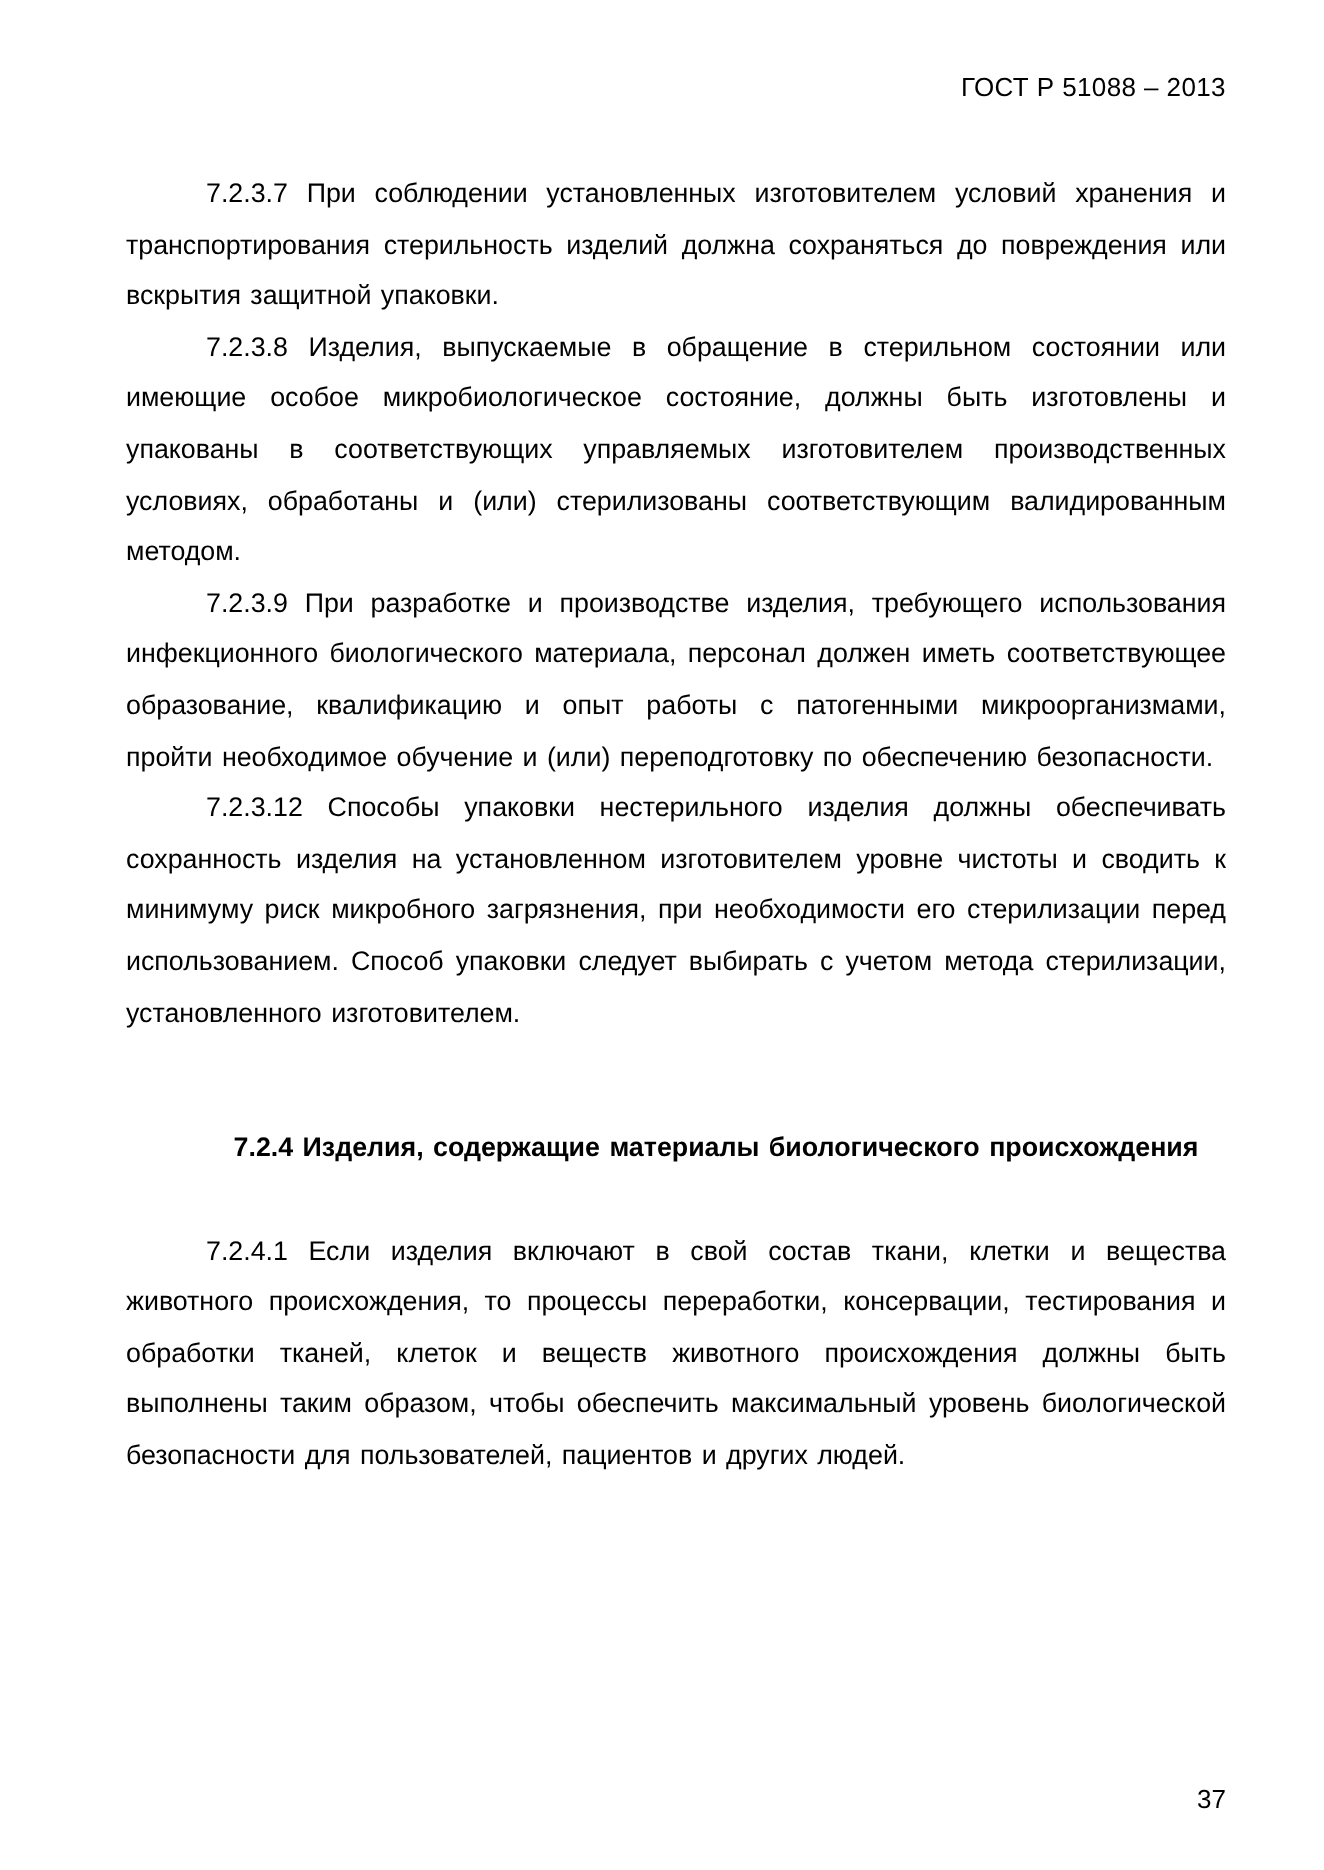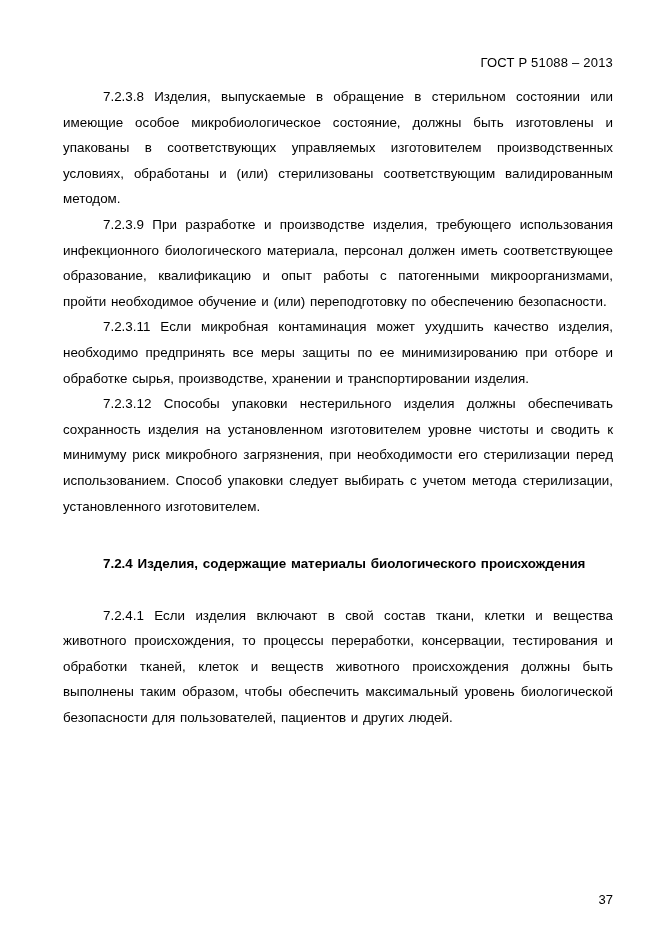--- a/index.html
+++ b/index.html
@@ -14,63 +14,63 @@
     font-family: "Liberation Sans", sans-serif;
     position: relative;
     overflow: hidden;
   }
   .page {
     position: absolute;
     inset: 0;
   }
   .doc-header {
     position: absolute;
-    top: 55px;
+    top: 36px;
     right: 49px;
     font-size: 13px;
     letter-spacing: 0.2px;
   }
   .content {
     position: absolute;
     top: 84px;
     left: 63px;
     right: 49px;
   }
   p.para {
     margin: 0;
     font-size: 13.4px;
     line-height: 25.6px;
     text-align: justify;
     text-indent: 40px;
     word-spacing: 1px;
   }
   p.heading {
     font-weight: bold;
-    text-align: left;
-    margin-top: 32px;
+    text-align: center;
+    margin-top: 42px;
     margin-bottom: 26px;
   }
   .page-number {
     position: absolute;
     bottom: 28px;
     right: 49px;
     font-size: 13px;
   }
 </style>
 </head>
 <body>
 
 <div class="page">
 
   <div class="doc-header">ГОСТ Р 51088 – 2013</div>
 
   <div class="content">
+    <p class="para">7.2.3.7 При соблюдении установленных изготовителем условий хранения и транспортирования стерильность изделий должна сохраняться до повреждения или вскрытия защитной упаковки.</p>
     <p class="para">7.2.3.8 Изделия, выпускаемые в обращение в стерильном состоянии или имеющие особое микробиологическое состояние, должны быть изготовлены и упакованы в соответствующих управляемых изготовителем производственных условиях, обработаны и (или) стерилизованы соответствующим валидированным методом.</p>
     <p class="para">7.2.3.9 При разработке и производстве изделия, требующего использования инфекционного биологического материала, персонал должен иметь соответствующее образование, квалификацию и опыт работы с патогенными микроорганизмами, пройти необходимое обучение и (или) переподготовку по обеспечению безопасности.</p>
-    <p class="para">7.2.3.11 Если микробная контаминация может ухудшить качество изделия, необходимо предпринять все меры защиты по ее минимизированию при отборе и обработке сырья, производстве, хранении и транспортировании изделия.</p>
     <p class="para">7.2.3.12 Способы упаковки нестерильного изделия должны обеспечивать сохранность изделия на установленном изготовителем уровне чистоты и сводить к минимуму риск микробного загрязнения, при необходимости его стерилизации перед использованием. Способ упаковки следует выбирать с учетом метода стерилизации, установленного изготовителем.</p>
     <p class="para heading">7.2.4  Изделия, содержащие материалы биологического происхождения</p>
     <p class="para">7.2.4.1 Если изделия включают в свой состав ткани, клетки и вещества животного происхождения, то процессы переработки, консервации, тестирования и обработки тканей, клеток и веществ животного происхождения должны быть выполнены таким образом, чтобы обеспечить максимальный уровень биологической безопасности для пользователей, пациентов и других людей.</p>
   </div>
 
   <div class="page-number">37</div>
 
 </div>
 
 </body></html>

